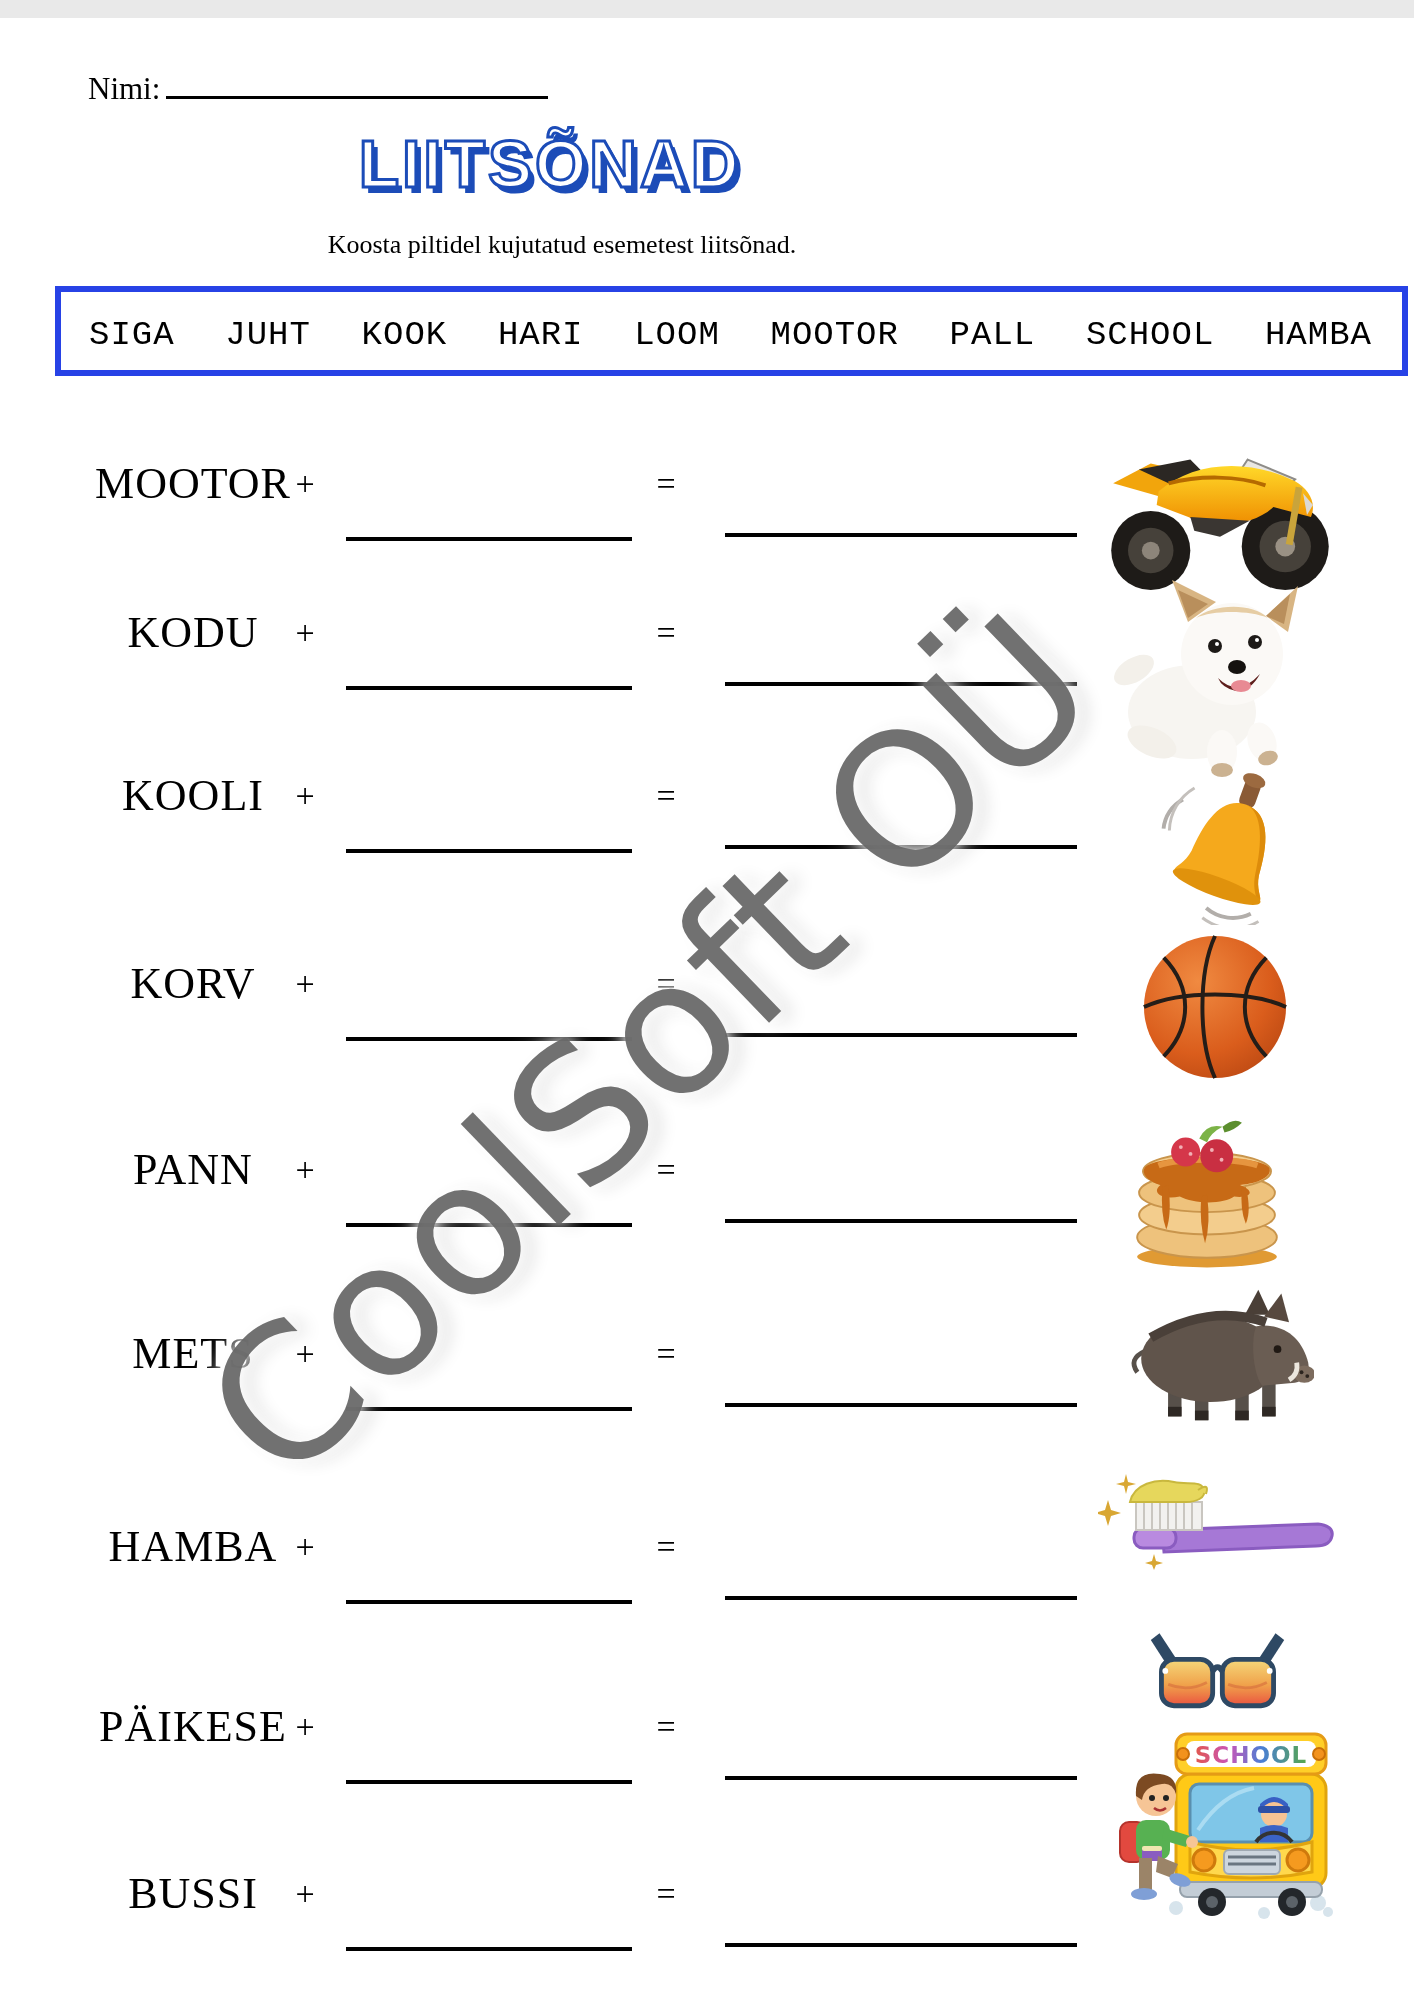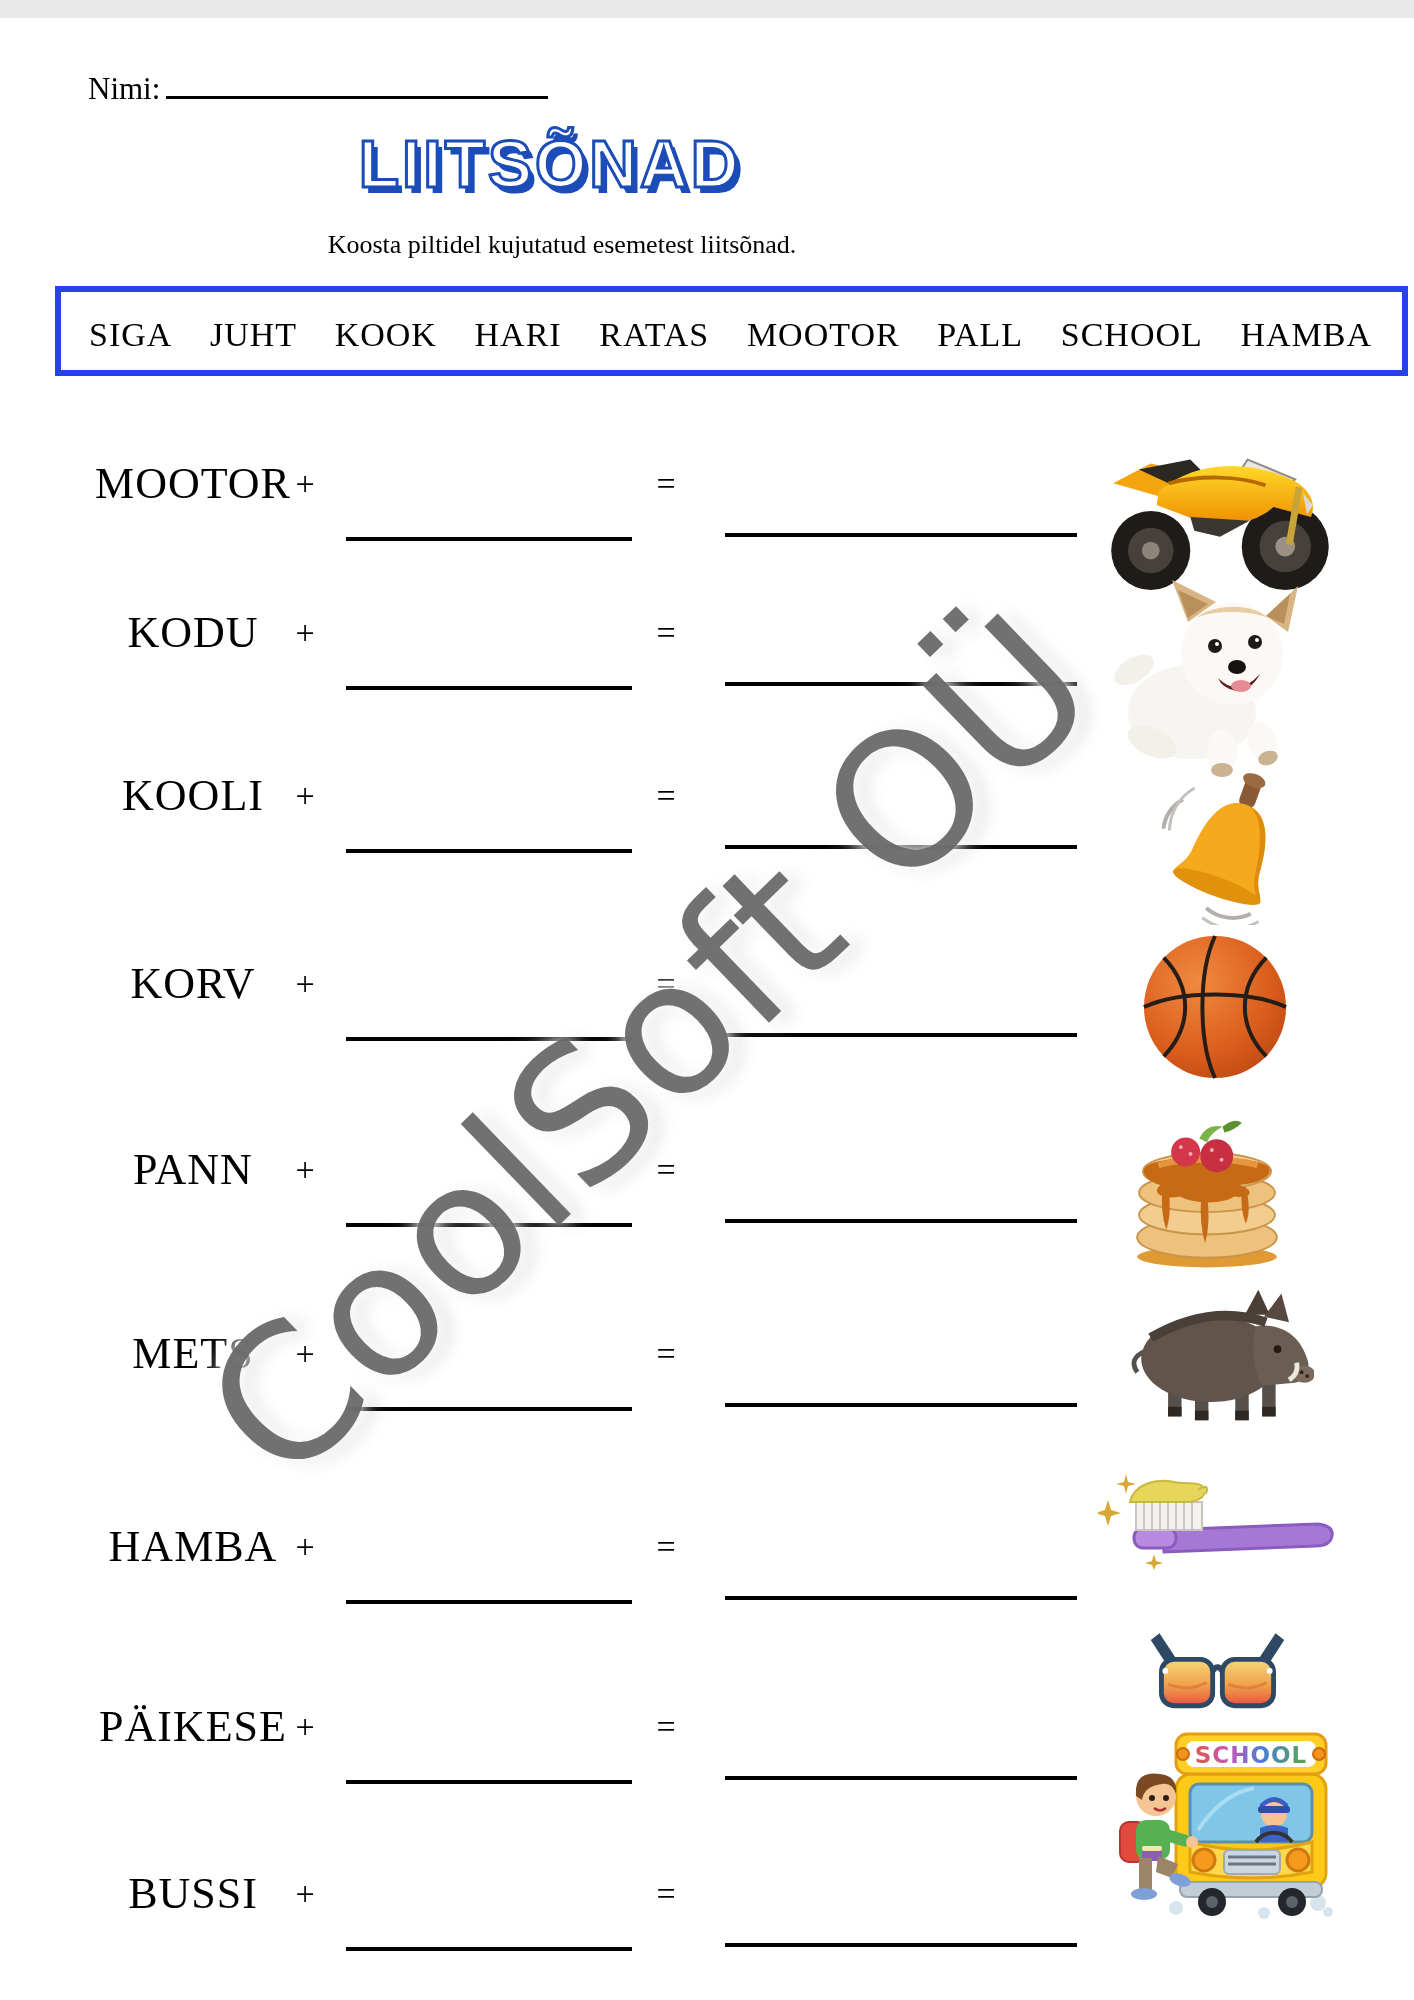--- a/index.html
+++ b/index.html
@@ -24,21 +24,21 @@
     .title{color:#fff;-webkit-text-stroke:3px #1c4cb8;}
   }
   .subtitle{
     position:absolute;left:12px;top:212px;width:1100px;text-align:center;
     font-size:26px;
   }
   
   .word-bank{
     position:absolute;left:55px;top:268px;width:1283px;height:66px;
     border:6px solid #2742e6;display:flex;align-items:center;
-    justify-content:space-between;padding:10px 30px 2px 28px;box-sizing:content-box;
+    justify-content:space-between;padding:10px 30px 2px 28px;box-sizing:content-box;font-family:Liberation Mono, monospace;
   }
   .word-bank span{font-size:34px;letter-spacing:1px;}
   
   .row{position:absolute;left:0;width:1414px;height:0;}
   .row-label{
     position:absolute;left:88px;top:-26px;width:210px;height:50px;
     line-height:50px;text-align:center;font-size:44px;letter-spacing:1px;
   }
   .plus{position:absolute;left:288px;top:-24px;width:34px;height:46px;
     line-height:46px;text-align:center;font-size:34px;}
@@ -69,21 +69,21 @@
   </div>
 
   <div class="title">LIITSÕNAD</div>
   <div class="subtitle">Koosta piltidel kujutatud esemetest liitsõnad.</div>
 
   <div class="word-bank">
     <span>SIGA</span>
     <span>JUHT</span>
     <span>KOOK</span>
     <span>HARI</span>
-    <span>RATAS</span>
+    <span>LOOM</span>
     <span>MOOTOR</span>
     <span>PALL</span>
     <span>SCHOOL</span>
     <span>HAMBA</span>
   </div>
 
   <div class="row" style="top:467px">
     <div class="row-label">MOOTOR</div>
     <div class="plus">+</div>
     <div class="blank1"></div>

